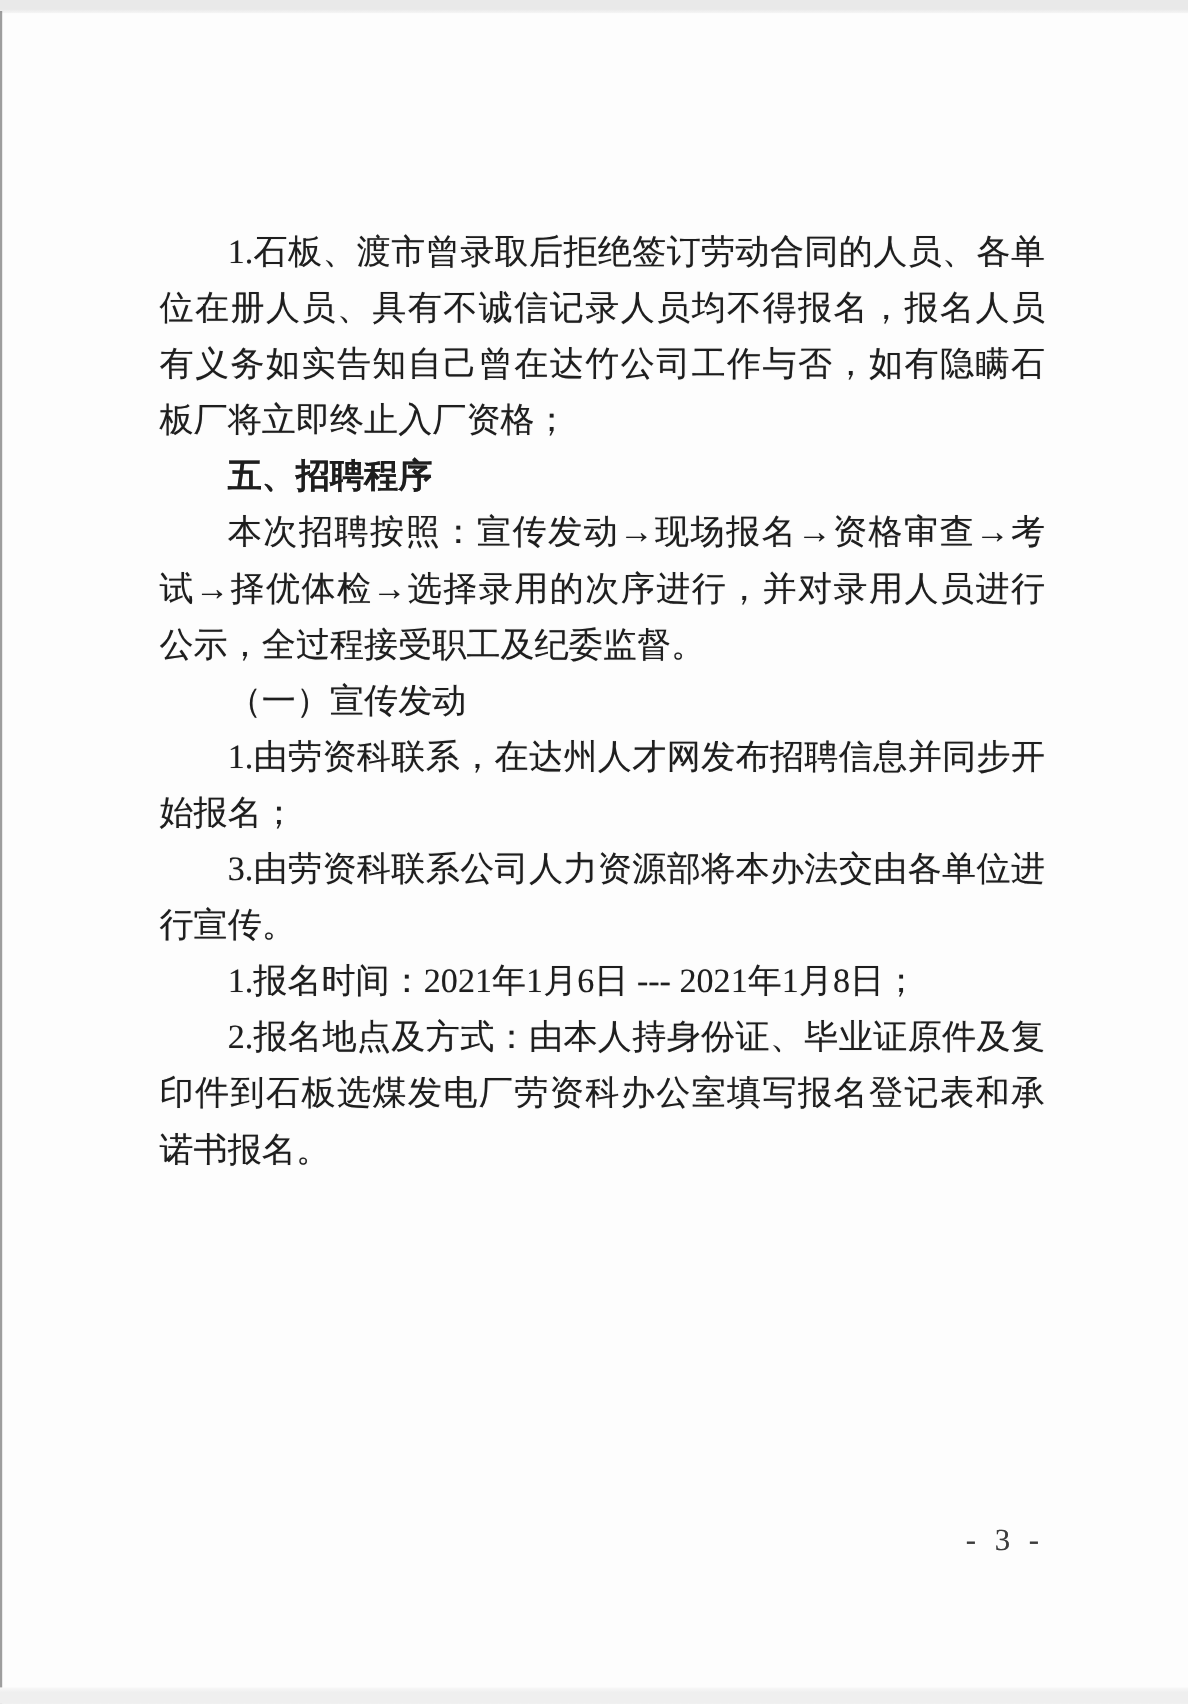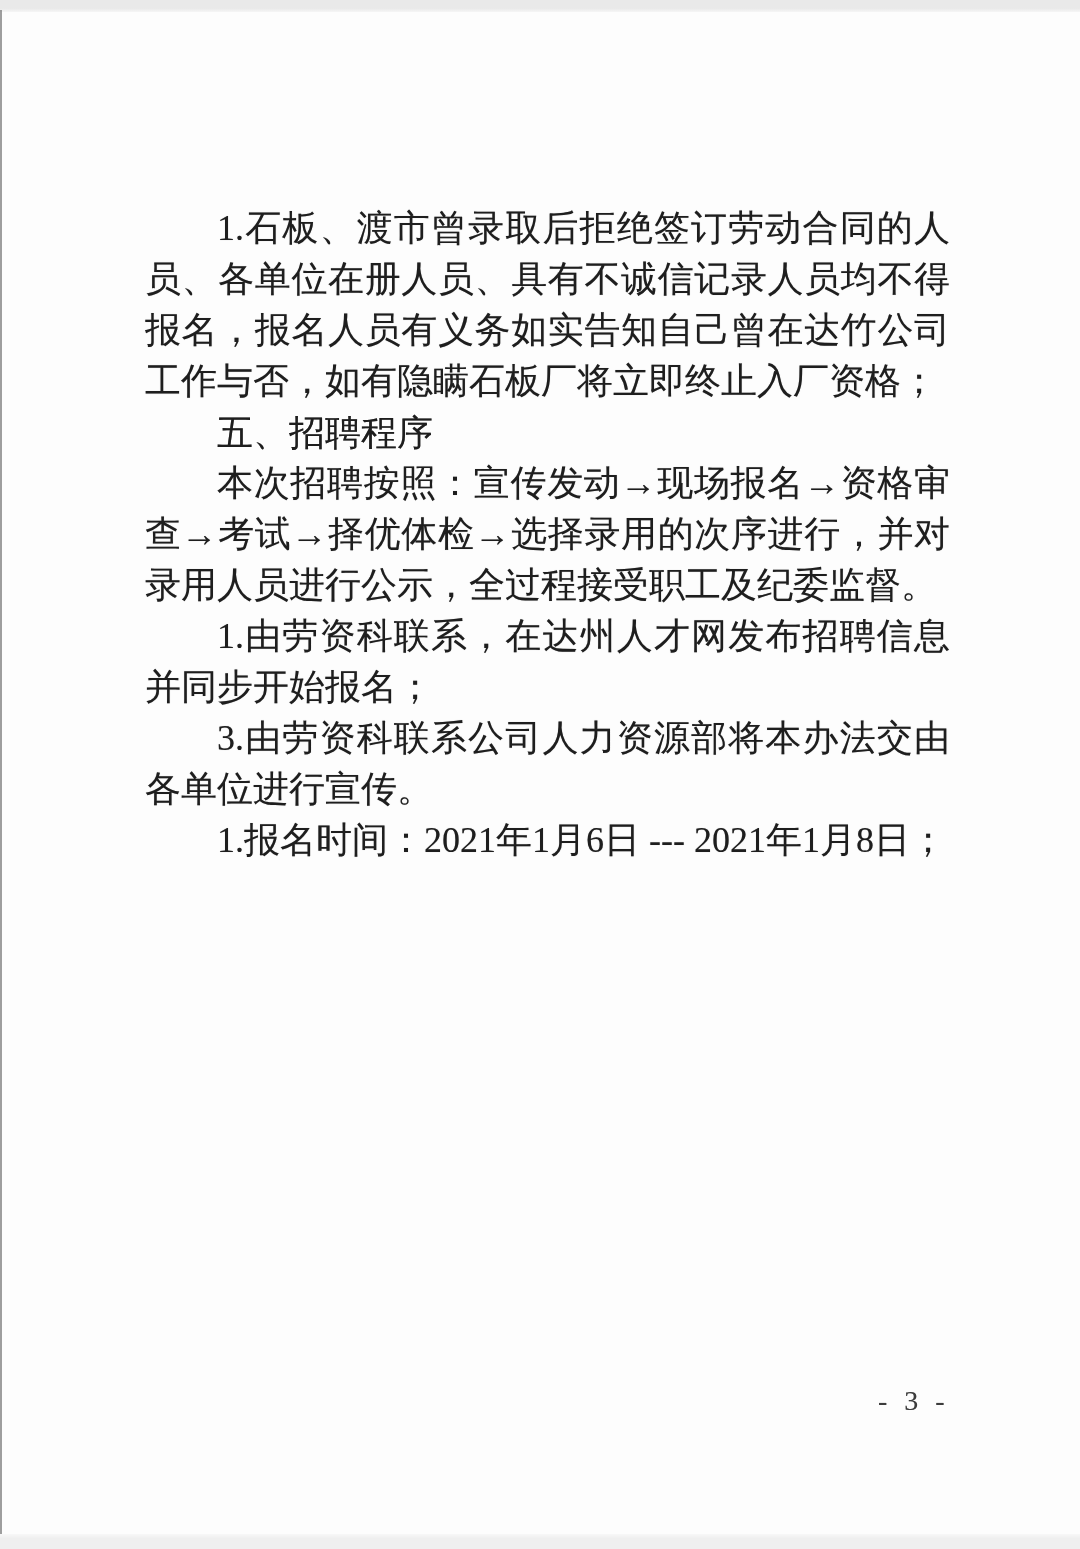--- a/index.html
+++ b/index.html
@@ -21,30 +21,30 @@
   .bottom-strip{
     position:absolute;left:0;bottom:0;width:1080px;height:15px;
     background:linear-gradient(#f8f8f8, #efefef 30%);
   }
   .left-edge{
     position:absolute;left:0;top:10px;bottom:0;width:2px;
     background:rgba(125,125,125,0.75);
   }
   .doc-body{
     position:absolute;left:145px;top:203px;width:805px;
-    font-size:36px;line-height:51px;
+    font-size:31px;line-height:51px;
     color:var(--text);
     text-align:justify;
     text-justify:inter-character;
     text-shadow:0 0 0.7px rgba(30,30,30,0.45);
   }
   .para{margin:0;text-indent:2em;}
   .para.heading{
     font-family:"Liberation Sans","DejaVu Sans",sans-serif;
-    font-weight:400;
+    font-weight:700;
     text-shadow:0 0 0.5px rgba(0,0,0,0.55);
   }
   .page-number{
     position:absolute;left:878px;top:1386px;
     font-size:28px;line-height:30px;
     letter-spacing:5px;
     color:#3c3c3c;
     text-shadow:0 0 0.6px rgba(40,40,40,0.4);
   }
 </style>
@@ -52,18 +52,20 @@
 <body>
 
 <div class="top-strip"></div>
 <div class="left-edge"></div>
 <div class="bottom-strip"></div>
 
 <div class="doc-body">
     <div class="para">1.石板、渡市曾录取后拒绝签订劳动合同的人员、各单位在册人员、具有不诚信记录人员均不得报名，报名人员有义务如实告知自己曾在达竹公司工作与否，如有隐瞒石板厂将立即终止入厂资格；</div>
     <div class="para heading">五、招聘程序</div>
     <div class="para">本次招聘按照：宣传发动→现场报名→资格审查→考试→择优体检→选择录用的次序进行，并对录用人员进行公示，全过程接受职工及纪委监督。</div>
+    <div class="para">（一）宣传发动</div>
     <div class="para">1.由劳资科联系，在达州人才网发布招聘信息并同步开始报名；</div>
     <div class="para">3.由劳资科联系公司人力资源部将本办法交由各单位进行宣传。</div>
     <div class="para">1.报名时间：2021年1月6日 --- 2021年1月8日；</div>
+    <div class="para">2.报名地点及方式：由本人持身份证、毕业证原件及复印件到石板选煤发电厂劳资科办公室填写报名登记表和承诺书报名。</div>
   </div>
 
 <div class="page-number">- 3 -</div>
 
 </body></html>

